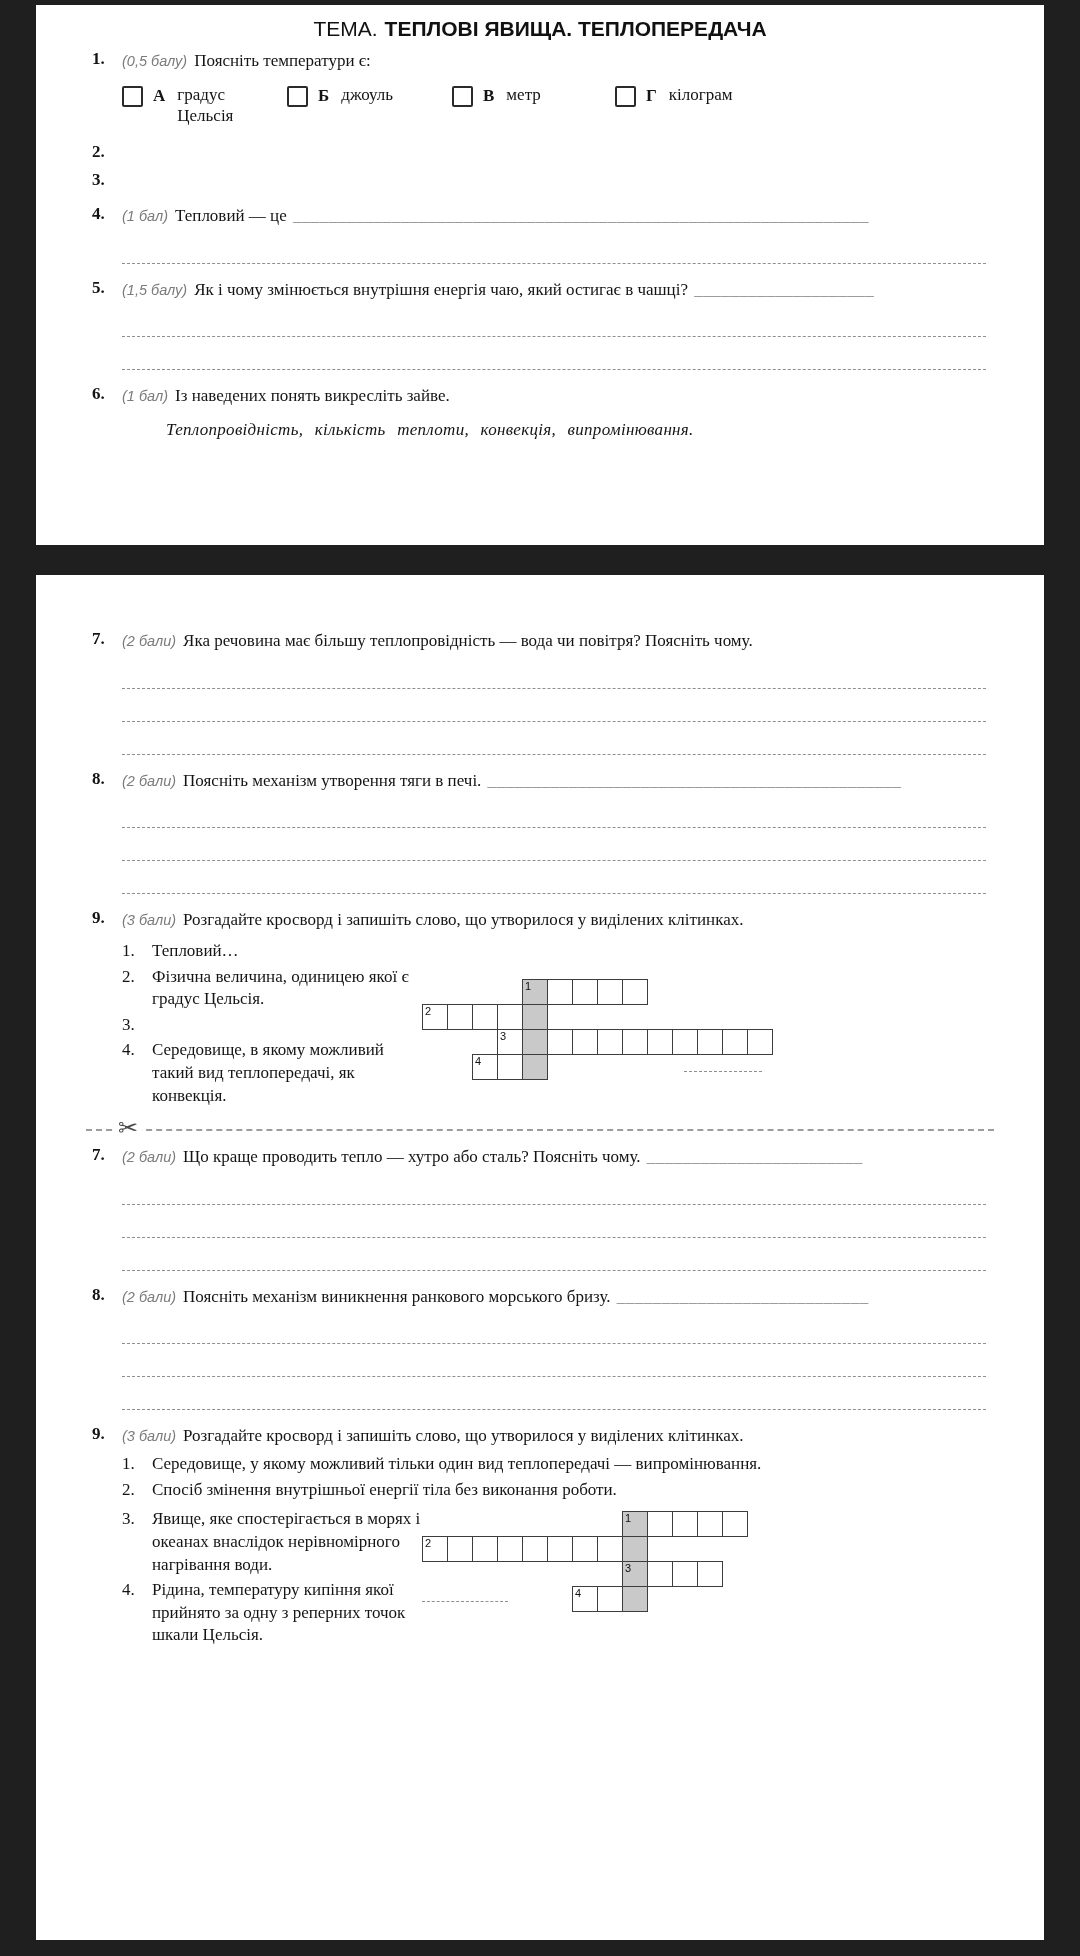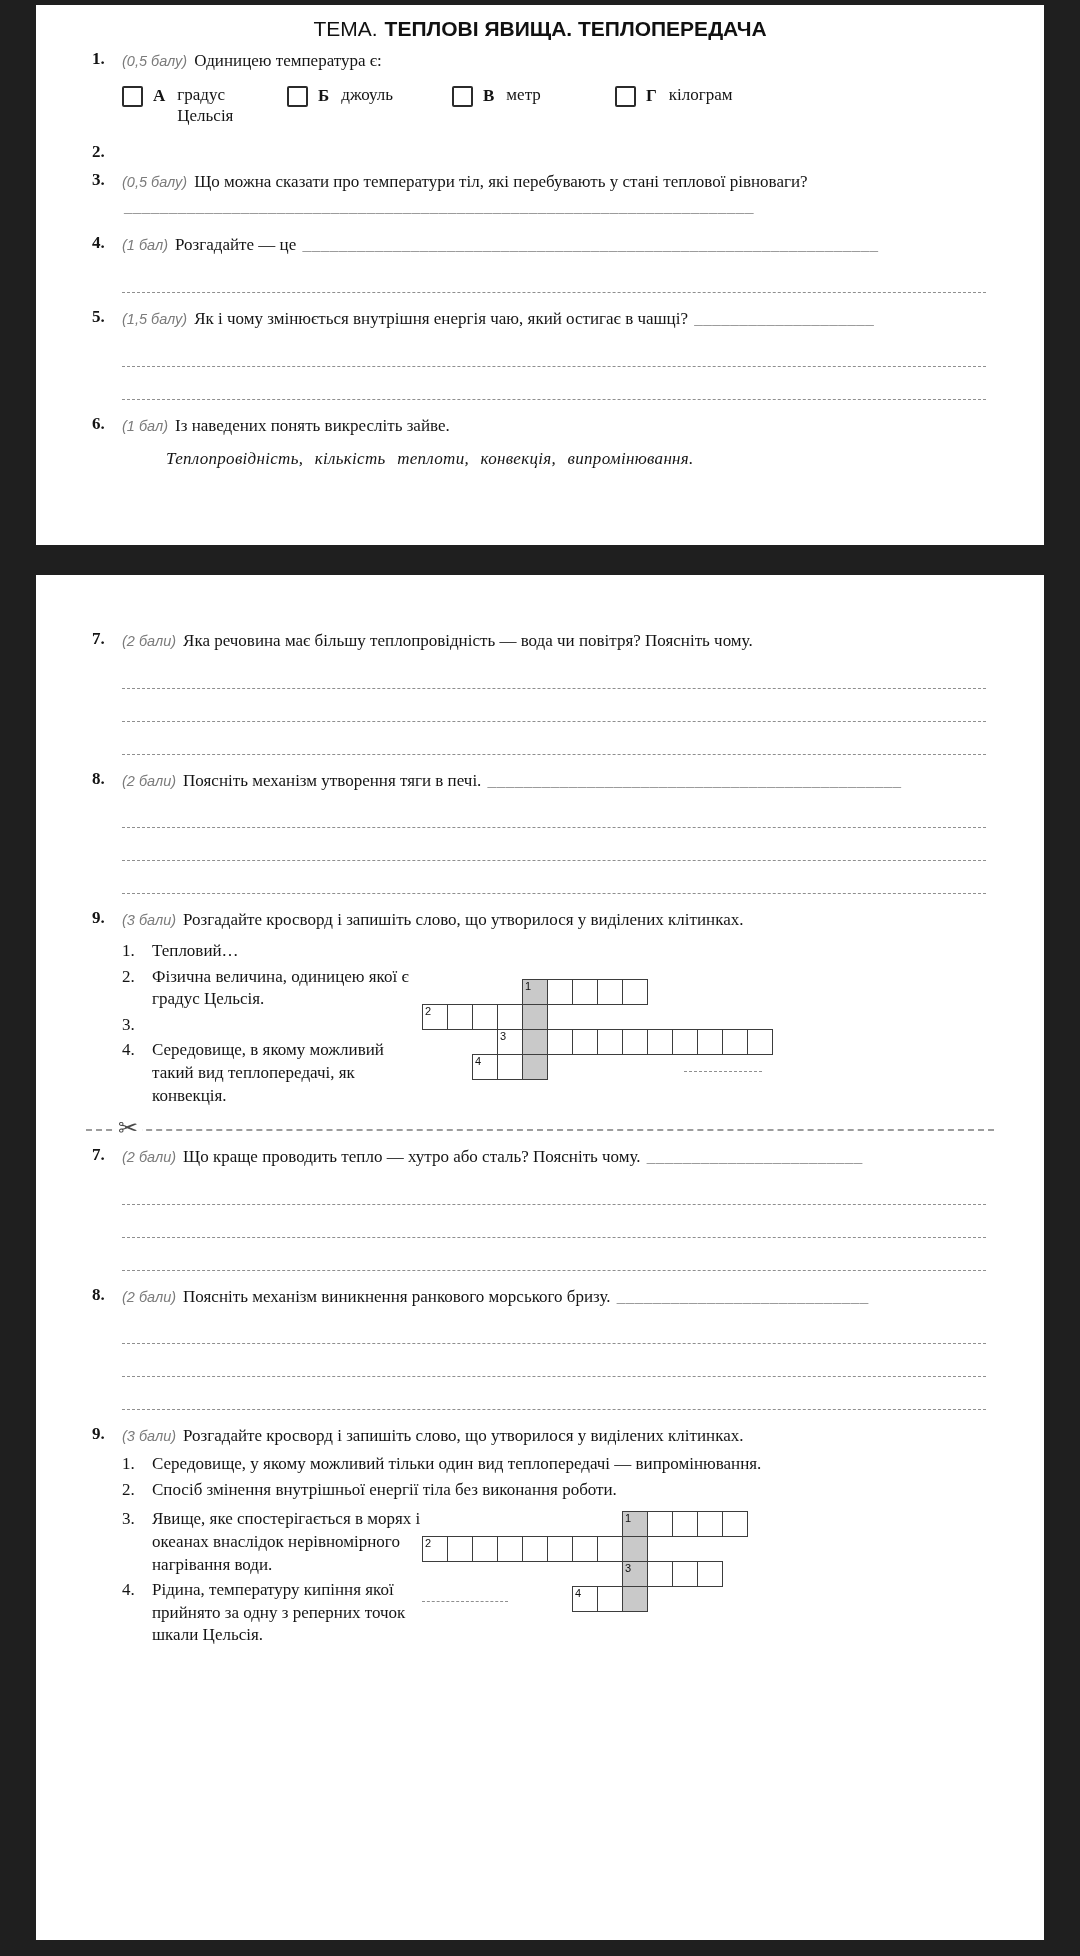--- a/index.html
+++ b/index.html
@@ -60,21 +60,21 @@
 <div class="canvas">
 
   <div class="page page1">
     <div class="title">
       <span class="prefix">ТЕМА.</span><span class="main">ТЕПЛОВІ ЯВИЩА. ТЕПЛОПЕРЕДАЧА</span>
     </div>
 
     <div class="q q-tight">
       <span class="qnum">1.</span>
       <div class="qbody">
-        <span class="points">(0,5 балу)</span><span>Одиницею температура є:</span>
+        <span class="points">(0,5 балу)</span><span>Поясніть температури є:</span>
         <div class="options">
           <div class="option opt-1">
             <span class="checkbox"></span>
             <span class="opt-letter">А</span>
             <span class="opt-label">градус Цельсія</span>
           </div>
           <div class="option opt-2">
             <span class="checkbox"></span>
             <span class="opt-letter">Б</span>
             <span class="opt-label">джоуль</span>
@@ -92,30 +92,26 @@
         </div>
       </div>
     </div>
 
     <div class="q">
       <span class="qnum">2.</span>
     </div>
 
     <div class="q q-tight">
       <span class="qnum">3.</span>
-      <div class="qbody">
-        <span class="points">(0,5 балу)</span><span>Що можна сказати про температури тіл, які перебувають у стані теплової рівноваги?</span>
-        <span class="blank">______________________________________________________________________</span>
-      </div>
     </div>
 
     <div class="q">
       <span class="qnum">4.</span>
       <div class="qbody">
-        <span class="points">(1 бал)</span><span>Розгадайте — це</span>
+        <span class="points">(1 бал)</span><span>Тепловий — це</span>
         <span class="blank">________________________________________________________________</span>
         <div class="lines">
           <div class="answer-line"></div>
         </div>
       </div>
     </div>
 
     <div class="q">
       <span class="qnum">5.</span>
       <div class="qbody">

